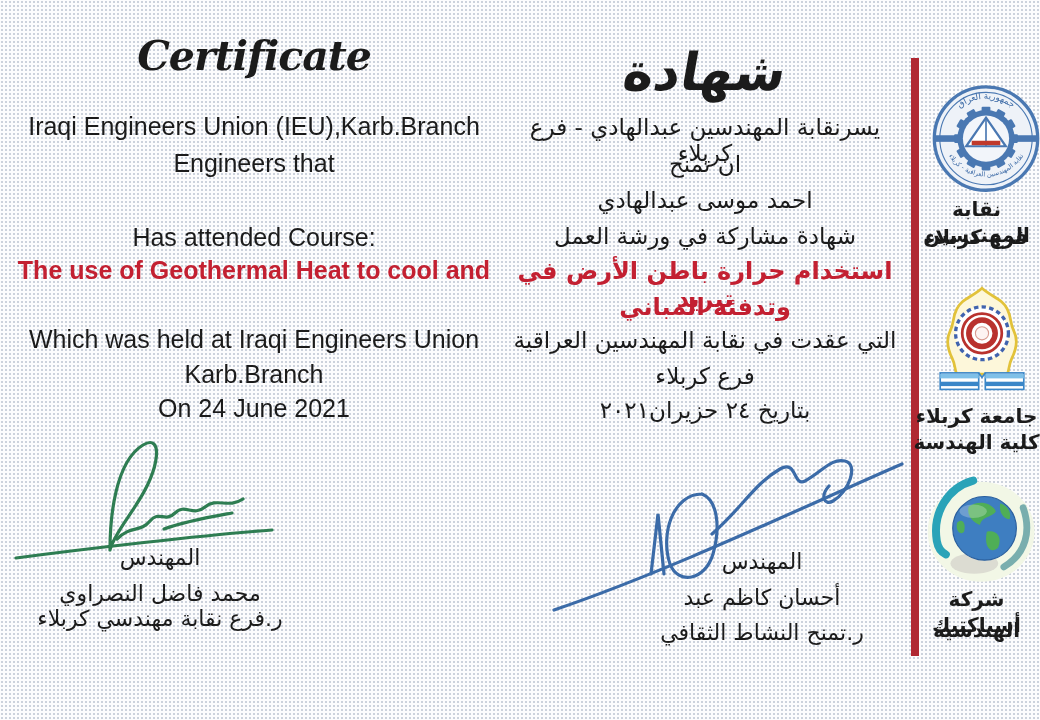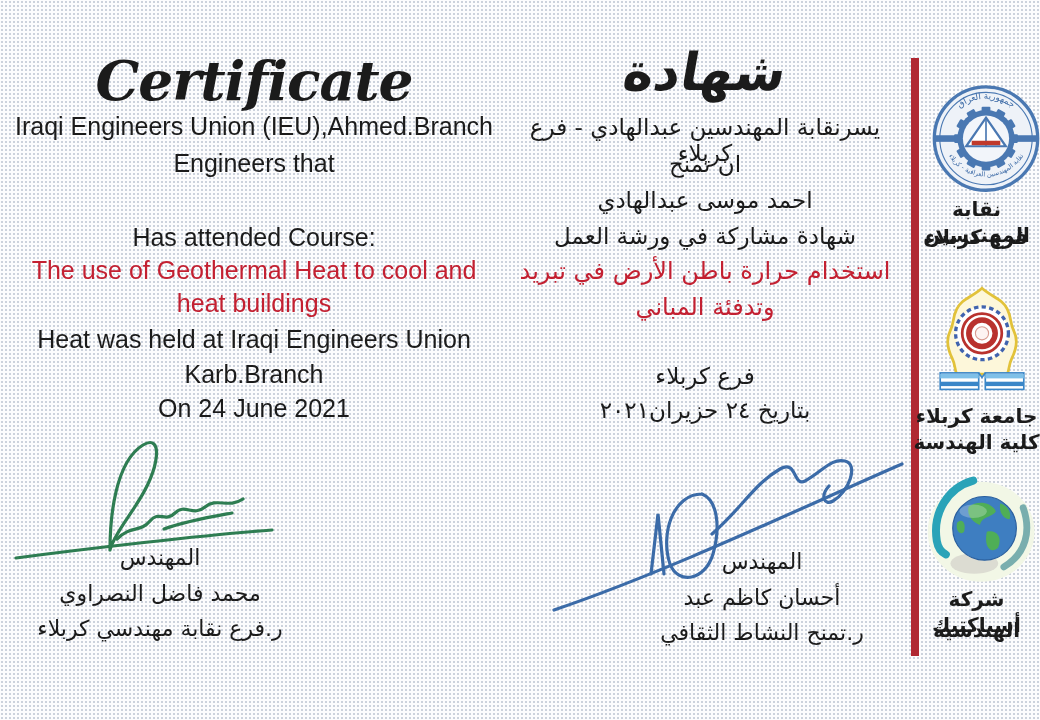--- a/index.html
+++ b/index.html
@@ -9,25 +9,25 @@
     background-color:#fcfcfd;
     background-image:radial-gradient(circle,#ccd2dc 0.9px,transparent 1px);
     background-size:4px 4px;
     font-family:"Liberation Sans",sans-serif;
     color:#1b1b1b;
     overflow:hidden;
   }
   .abs{position:absolute;}
   
   .col-en{position:absolute;left:0;top:0;width:508px;height:460px;text-align:center;}
-  .en-title{position:absolute;left:0;width:100%;top:48px;
+  .en-title{position:absolute;left:0;width:100%;top:32px;
     font-family:"DejaVu Serif",serif;font-style:italic;font-weight:bold;
-    font-size:55px;letter-spacing:-1px;}
+    font-size:41px;letter-spacing:-1px;}
   .en-line{position:absolute;left:0;width:100%;font-size:25px;}
-  .red{color:#c32031;font-weight:normal;text-align:center;}
+  .red{color:#c32031;font-weight:bold;text-align:center;}
   
   .col-ar{position:absolute;left:505px;top:0;width:400px;height:460px;text-align:center;direction:rtl;
     font-family:"DejaVu Sans",sans-serif;}
   .ar-title{position:absolute;left:0;width:100%;top:42px;font-size:52px;font-weight:bold;
     transform:skewX(-10deg);}
   .ar-line{position:absolute;left:0;width:100%;font-size:23px;}
   .ar-red{font-size:24px;}
   
   .sidebar{position:absolute;left:905px;top:0;width:135px;height:720px;}
   .divider{position:absolute;left:6px;top:58px;width:8px;height:598px;background:#b02832;}
@@ -38,54 +38,54 @@
     font-family:"DejaVu Sans",sans-serif;font-size:22px;}
   svg{display:block;}
 </style>
 </head>
 <body>
 
 <div class="page">
 
   <div class="col-en">
     <div class="en-title">Certificate</div>
-    <div class="en-line" style="top:112px">Iraqi Engineers Union (IEU),Ahmed.Branch</div>
+    <div class="en-line" style="top:112px">Iraqi Engineers Union (IEU),Karb.Branch</div>
     <div class="en-line" style="top:149px">Engineers that</div>
     <div class="en-line" style="top:223px">Has attended Course:</div>
     <div class="en-line red" style="top:256px">The use of Geothermal Heat to cool and</div>
-    <div class="en-line red" style="top:289px">heat buildings</div>
-    <div class="en-line" style="top:325px">Heat was held at Iraqi Engineers Union</div>
+    <div class="en-line" style="top:325px">Which was held at Iraqi Engineers Union</div>
     <div class="en-line" style="top:360px">Karb.Branch</div>
     <div class="en-line" style="top:394px">On 24 June 2021</div>
   </div>
 
   <div class="col-ar">
     <div class="ar-title">شهادة</div>
     <div class="ar-line" style="top:114px">يسرنقابة المهندسين عبدالهادي - فرع كربلاء</div>
     <div class="ar-line" style="top:151px">ان تمنح</div>
     <div class="ar-line" style="top:187px">احمد موسى عبدالهادي</div>
     <div class="ar-line" style="top:223px">شهادة مشاركة في ورشة العمل</div>
     <div class="ar-line red ar-red" style="top:257px">استخدام حرارة باطن الأرض في تبريد</div>
     <div class="ar-line red ar-red" style="top:293px">وتدفئة المباني</div>
+    <div class="ar-line" style="top:327px">التي عقدت في نقابة المهندسين العراقية</div>
     <div class="ar-line" style="top:363px">فرع كربلاء</div>
     <div class="ar-line" style="top:397px">بتاريخ ٢٤ حزيران٢٠٢١</div>
   </div>
 
   <svg class="abs" style="left:14px;top:436px" width="264" height="132" viewBox="0 0 264 132">
     <g fill="none" stroke="#2e7d52" stroke-width="3.2" stroke-linecap="round">
       <path d="M2,122 C70,113 190,99 258,94"></path>
       <path d="M96,114 C96,82 101,26 129,9 C149,-3 147,31 122,69 C112,85 99,101 96,114"></path>
       <path d="M103,103 C117,89 126,97 136,85 C145,74 151,87 161,77 C171,67 179,81 191,71 C203,61 214,73 229,63"></path>
       <path d="M150,93 C172,85 196,81 218,77"></path>
     </g>
   </svg>
   <div class="sig-text" style="left:20px;top:545px;width:280px">
     <div style="position:absolute;left:0;width:100%;top:0">المهندس</div>
     <div style="position:absolute;left:0;width:100%;top:36px">محمد فاضل النصراوي</div>
-    <div style="position:absolute;left:0;width:100%;top:71px">ر.فرع نقابة مهندسي كربلاء</div>
+    <div style="position:absolute;left:0;width:100%;top:61px">ر.فرع نقابة مهندسي كربلاء</div>
   </div>
 
   <svg class="abs" style="left:552px;top:438px" width="352" height="180" viewBox="0 0 352 180">
     <g fill="none" stroke="#3b6ba8" stroke-width="3.2" stroke-linecap="round">
       <path d="M2,172 C120,132 262,64 350,26"></path>
       <path d="M150,56 C121,56 108,96 118,126 C126,147 153,143 161,116 C169,88 165,62 150,56"></path>
       <path d="M112,136 L106,76 L99,136"></path>
       <path d="M160,96 C190,70 202,46 228,31 C245,21 241,49 253,43 C271,33 279,20 293,23 C307,26 297,54 281,63 C272,68 268,58 277,48"></path>
     </g>
   </svg>

